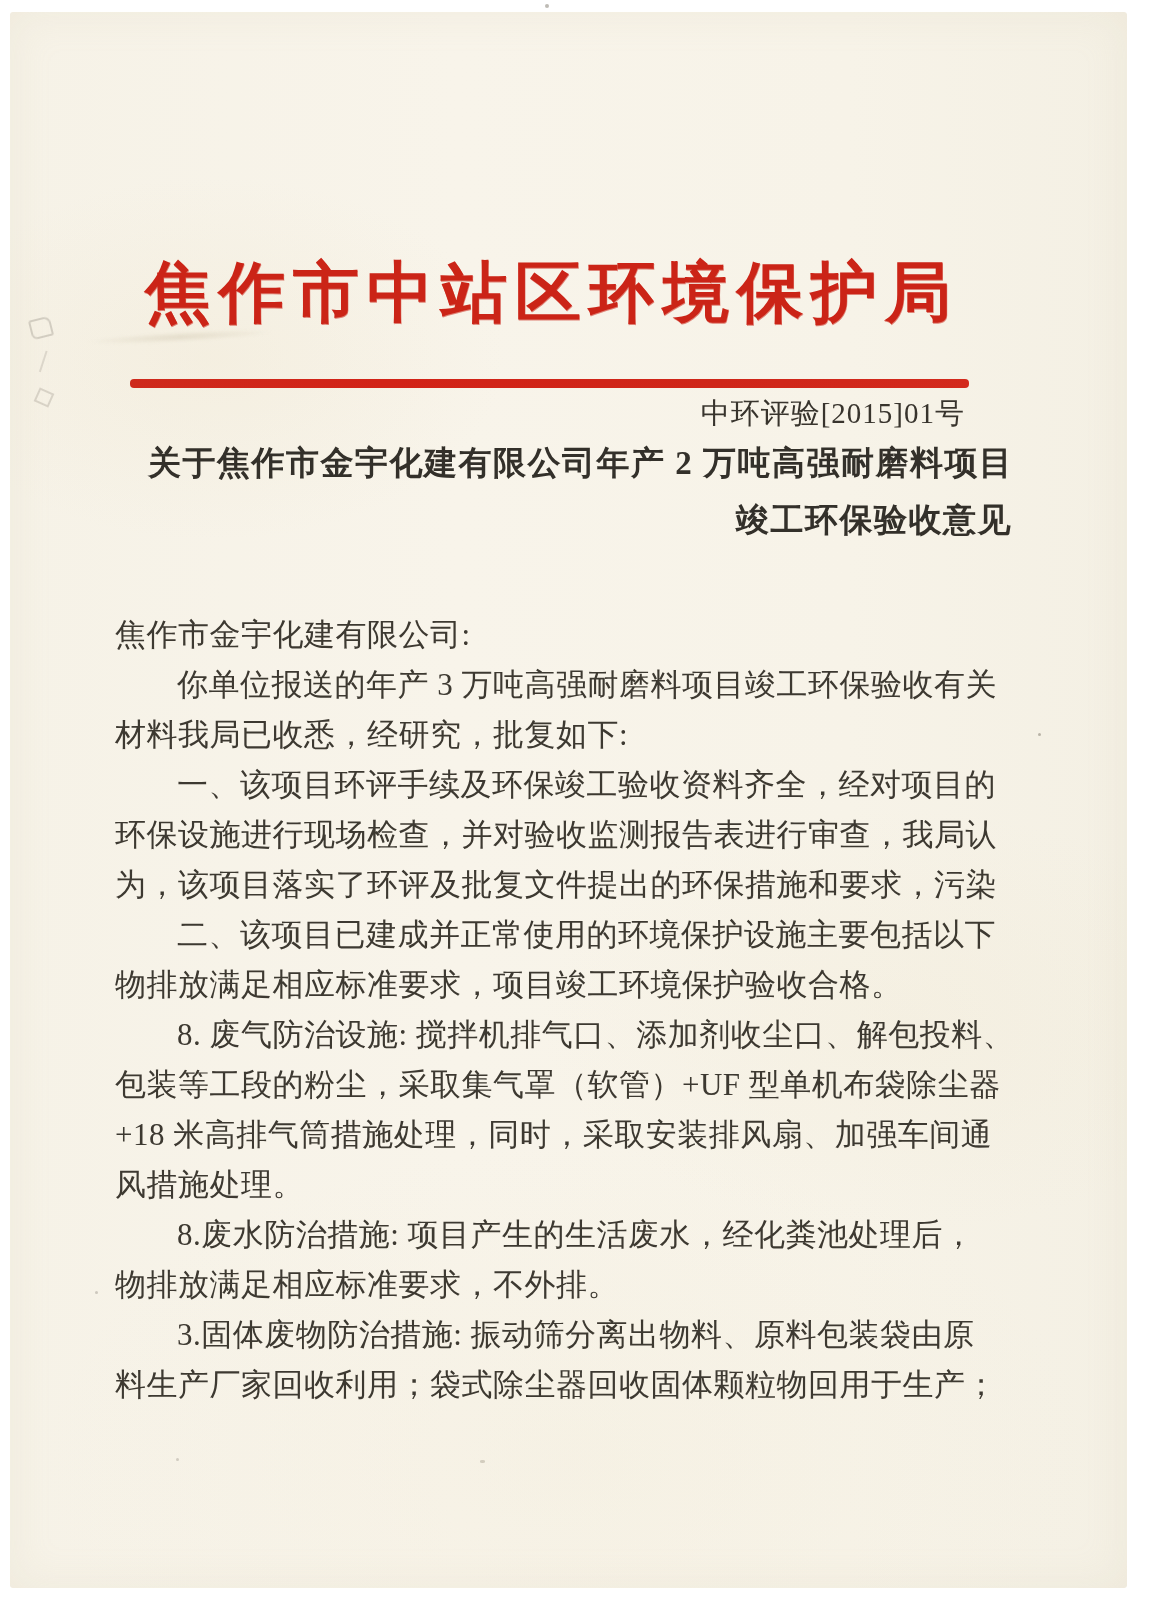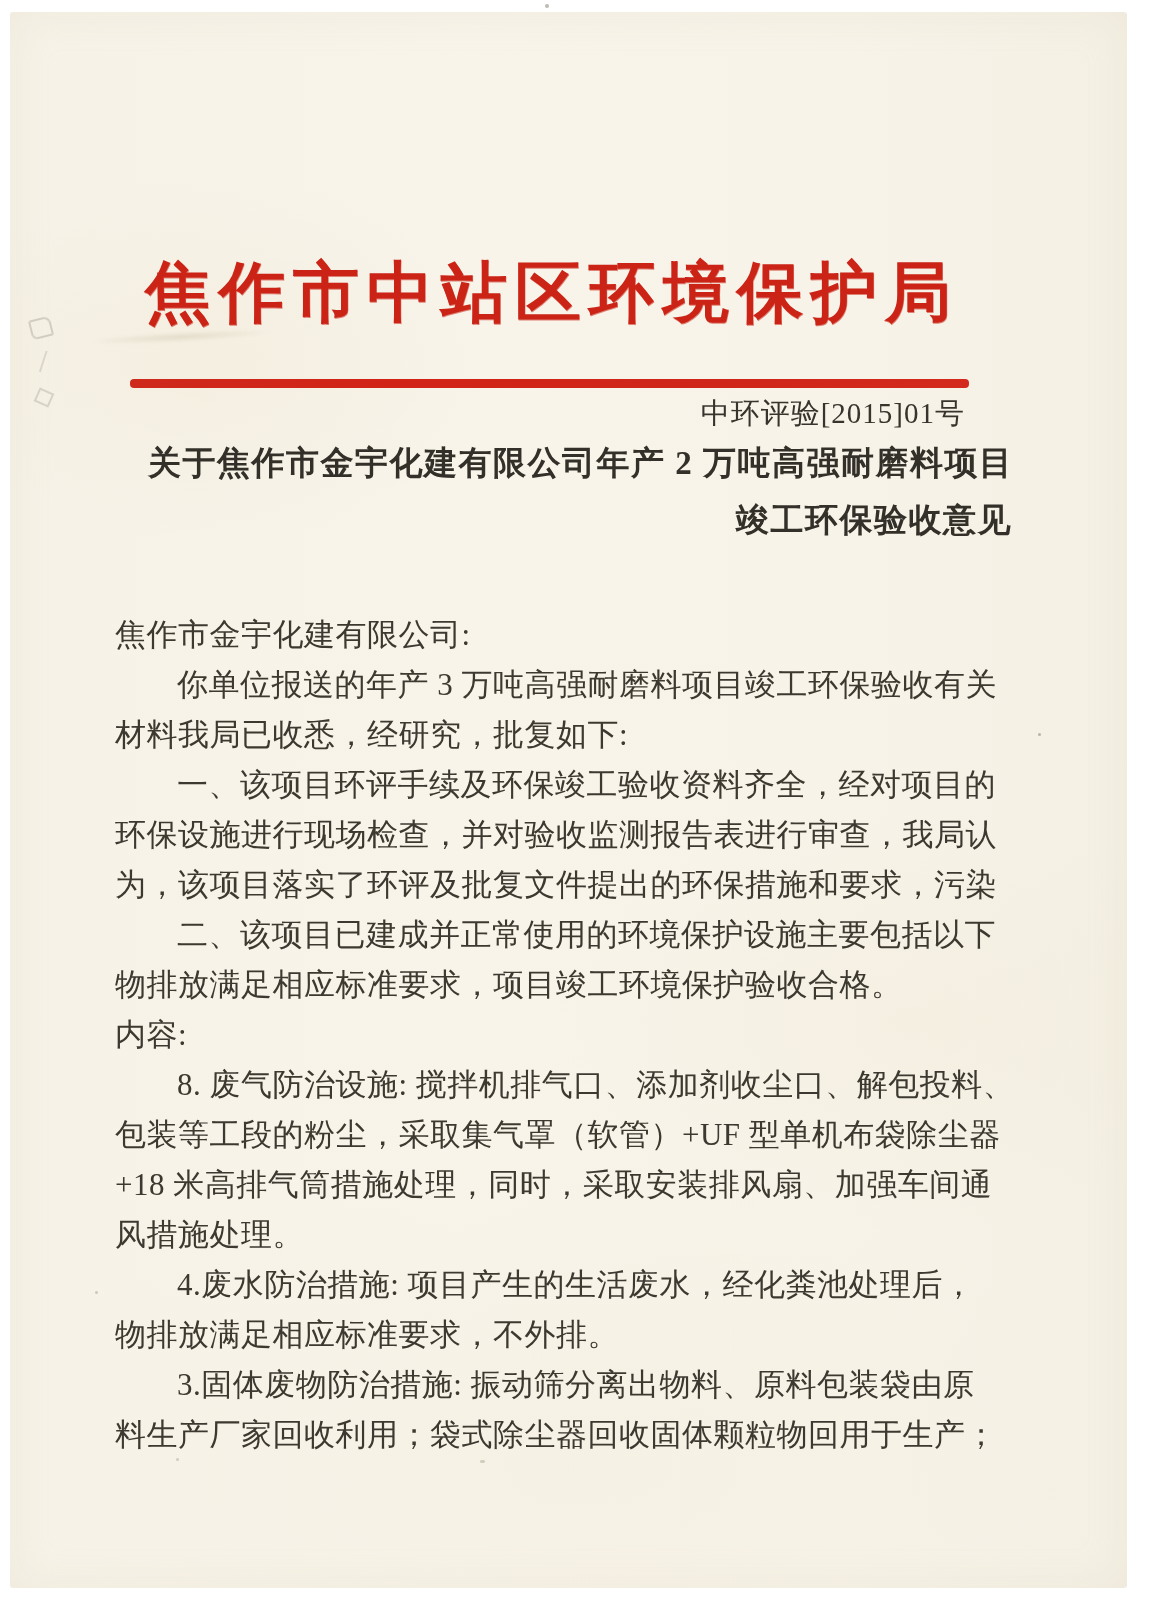--- a/index.html
+++ b/index.html
@@ -97,24 +97,23 @@
 
   <div class="body-text">
     <div class="bline">焦作市金宇化建有限公司:</div>
     <div class="bline indent">你单位报送的年产 3 万吨高强耐磨料项目竣工环保验收有关</div>
     <div class="bline">材料我局已收悉，经研究，批复如下:</div>
     <div class="bline indent">一、该项目环评手续及环保竣工验收资料齐全，经对项目的</div>
     <div class="bline">环保设施进行现场检查，并对验收监测报告表进行审查，我局认</div>
     <div class="bline">为，该项目落实了环评及批复文件提出的环保措施和要求，污染</div>
     <div class="bline indent">二、该项目已建成并正常使用的环境保护设施主要包括以下</div>
     <div class="bline">物排放满足相应标准要求，项目竣工环境保护验收合格。</div>
-    <div class="bline">内容:</div>
     <div class="bline indent">8. 废气防治设施: 搅拌机排气口、添加剂收尘口、解包投料、</div>
     <div class="bline">包装等工段的粉尘，采取集气罩（软管）+UF 型单机布袋除尘器</div>
     <div class="bline">+18 米高排气筒措施处理，同时，采取安装排风扇、加强车间通</div>
     <div class="bline">风措施处理。</div>
-    <div class="bline indent">4.废水防治措施: 项目产生的生活废水，经化粪池处理后，</div>
+    <div class="bline indent">8.废水防治措施: 项目产生的生活废水，经化粪池处理后，</div>
     <div class="bline">物排放满足相应标准要求，不外排。</div>
     <div class="bline indent">3.固体废物防治措施: 振动筛分离出物料、原料包装袋由原</div>
     <div class="bline">料生产厂家回收利用；袋式除尘器回收固体颗粒物回用于生产；</div>
   </div>
 
 </div>
 
 </body></html>

